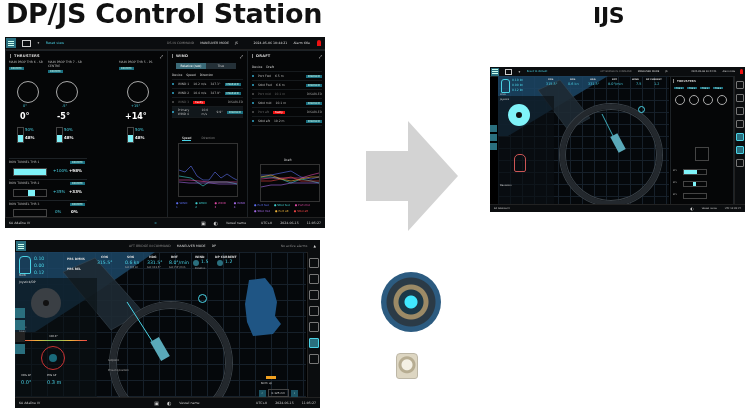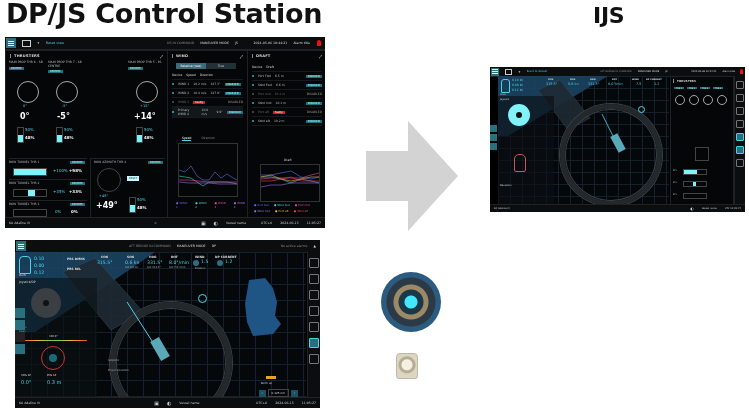--- a/index.html
+++ b/index.html
@@ -103,21 +103,21 @@
       <span class="tag">REMOTE</span>
       <div class="dial"></div>
       <div class="set" style="left:14px;top:43px;">-5°</div>
       <div class="act" style="left:9px;top:51px;">-5°</div>
       <div class="bar" style="left:8px;top:66px;">
           <i style="height:48%"></i>
         </div>
       <div class="pct" style="left:16px;top:66px;">50%</div>
       <div class="pct2" style="left:16px;top:74px;">48%</div>
     </div>
-    <div class="thr" style="left:122px;top:10px;">
+    <div class="thr" style="left:113px;top:10px;">
       <div class="thr-name">MAIN PROP THR 5 - PS</div>
       <span class="tag">REMOTE</span>
       <div class="dial"></div>
       <div class="set" style="left:12px;top:43px;">+15°</div>
       <div class="act" style="left:6px;top:51px;">+14°</div>
       <div class="bar" style="left:8px;top:66px;">
           <i style="height:48%"></i>
         </div>
       <div class="pct" style="left:16px;top:66px;">50%</div>
       <div class="pct2" style="left:16px;top:74px;">48%</div>
@@ -142,33 +142,20 @@
       <span class="pct2" style="left:60px;top:9px;">+33%</span>
     </div>
     <div style="position:absolute;left:3px;top:149px;width:78px;height:16px;border-top:1px solid #1d2226;">
       <div class="thr-name" style="margin-top:2px">BOW TUNNEL THR 3</div>
       <span class="tag" style="position:absolute;right:2px;top:2px">REMOTE</span>
       <div class="hbar" style="left:4px;top:8px;width:32px;"></div>
       <span class="pct" style="left:46px;top:8px;">0%</span>
       <span class="pct2" style="left:62px;top:8px;">0%</span>
     </div>
 
-    <div style="position:absolute;left:84px;top:107px;width:74px;height:58px;border-top:1px solid #1d2226;border-left:1px solid #1d2226;">
-      <div class="thr-name" style="margin:2px 0 0 3px">BOW AZIMUTH THR 4</div>
-      <span class="tag" style="position:absolute;right:2px;top:2px">REMOTE</span>
-      <div style="position:absolute;left:6px;top:9px;width:22px;height:22px;border:1px solid #444;border-radius:50%;"></div>
-      <span style="position:absolute;left:36px;top:17px;background:#c7f7ff;color:#033;font-size:2.6px;padding:1px 2px;">RESET</span>
-      <div class="set" style="left:8px;top:35px;">+48°</div>
-      <div class="act" style="left:5px;top:42px;">+49°</div>
-      <div class="bar" style="left:38px;top:38px;">
-          <i style="height:48%"></i>
-        </div>
-      <div class="pct" style="left:46px;top:38px;">50%</div>
-      <div class="pct2" style="left:46px;top:46px;">48%</div>
-    </div>
   </div>
 
   <div class="panel" style="left:162px;top:13px;width:79px;height:166px;">
     <div class="ph">WIND</div>
     <span style="position:absolute;right:4px;top:3px;color:#ccc;font-size:4px;">⤢</span>
     <div class="seg">
       <div class="on">Relative (raw)</div>
       <div>True</div>
     </div>
     <div class="row" style="top:20px;color:#ddd">

